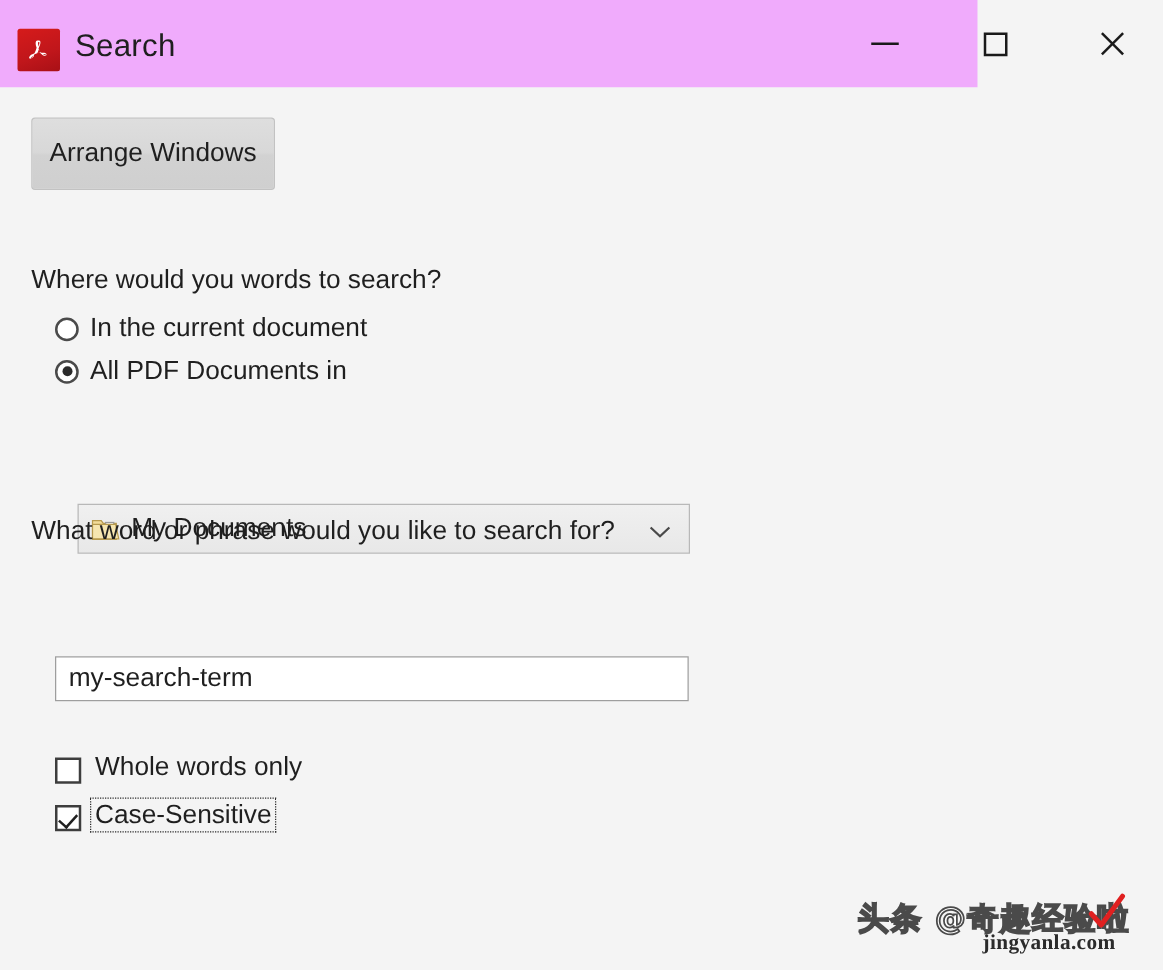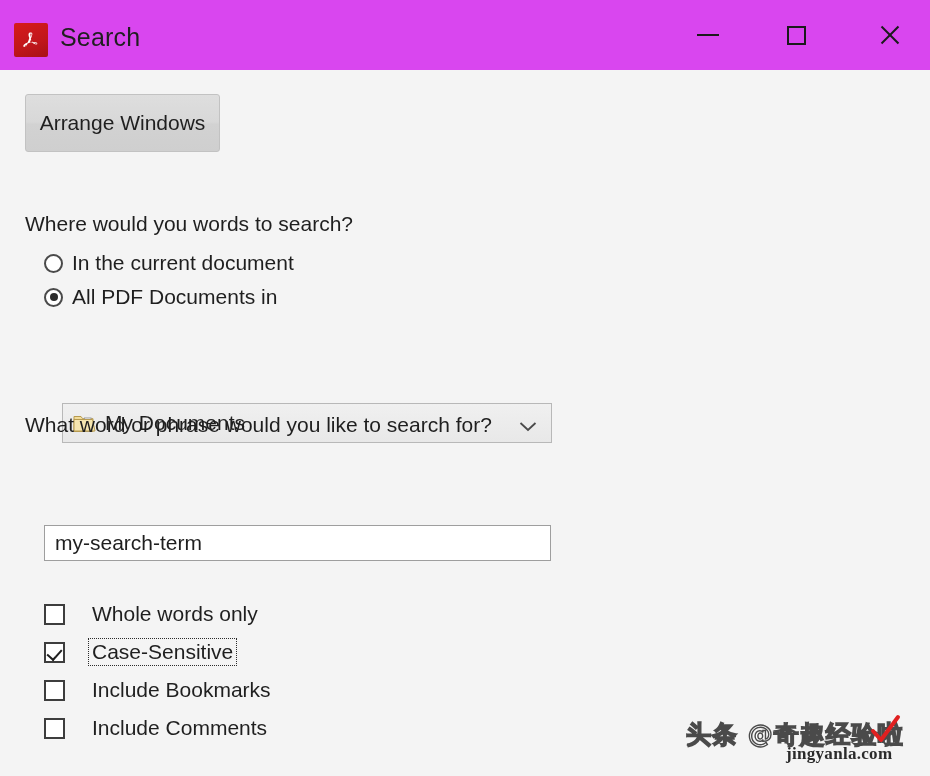--- a/index.html
+++ b/index.html
@@ -13,22 +13,22 @@
     font-family: "Liberation Sans", sans-serif;
     color: #262626;
     overflow: hidden;
     position: relative;
   }
 
   
   .titlebar {
     position: absolute;
     left: 0; top: 0;
-    width: 930px; height: 70px;
-    background: #d946ef;
+    width: 782px; height: 70px;
+    background: #f0abfc;
     display: flex;
     align-items: center;
   }
   .app-icon {
     position: absolute;
     left: 14px; top: 23px;
     width: 34px; height: 34px;
     background: linear-gradient(160deg, #d61b1b 0%, #c0161b 60%, #a81016 100%);
     border-radius: 2px;
     display: flex;
@@ -186,23 +186,22 @@
     color: #1f1f1f;
     font-family: "Liberation Sans", sans-serif;
     padding: 0 4px 0 10px;
     outline: none;
   }
 
   
   .check-row {
     position: absolute;
     display: flex;
-    align-items: center;
-    cursor: default;
-    gap: 16px;
+    align-items: flex-end;
+    cursor: default;
   }
   .cb-whole     { left: 44px; top: 531px; }
   .cb-case      { left: 44px; top: 569px; }
   .cb-bookmarks { left: 44px; top: 607px; }
   .cb-comments  { left: 44px; top: 645px; }
   .checkbox {
     width: 21px; height: 21px;
     border: 2px solid #3d3d3d;
     box-sizing: border-box;
     background: #ffffff;
@@ -329,29 +328,21 @@
   <div class="check-row cb-whole">
     <span class="checkbox"></span>
     <span class="check-label">Whole words only</span>
   </div>
 
   <div class="check-row cb-case">
     <span class="checkbox checked"></span>
     <span class="check-label focused">Case-Sensitive</span>
   </div>
 
-  <div class="check-row cb-bookmarks">
-    <span class="checkbox"></span>
-    <span class="check-label">Include Bookmarks</span>
-  </div>
-
-  <div class="check-row cb-comments">
-    <span class="checkbox"></span>
-    <span class="check-label">Include Comments</span>
-  </div>
+
 
   <div class="watermark">
     <div class="wm-main">头条 @奇趣经验啦</div>
     <div class="wm-sub">jingyanla.com</div>
     <span class="wm-check">
       <svg width="34" height="34" viewBox="0 0 34 34">
         <path d="M5 17 L13 26 L30 3" fill="none" stroke="#e02020" stroke-width="4" stroke-linecap="round" stroke-linejoin="round"></path>
       </svg>
     </span>
   </div>

